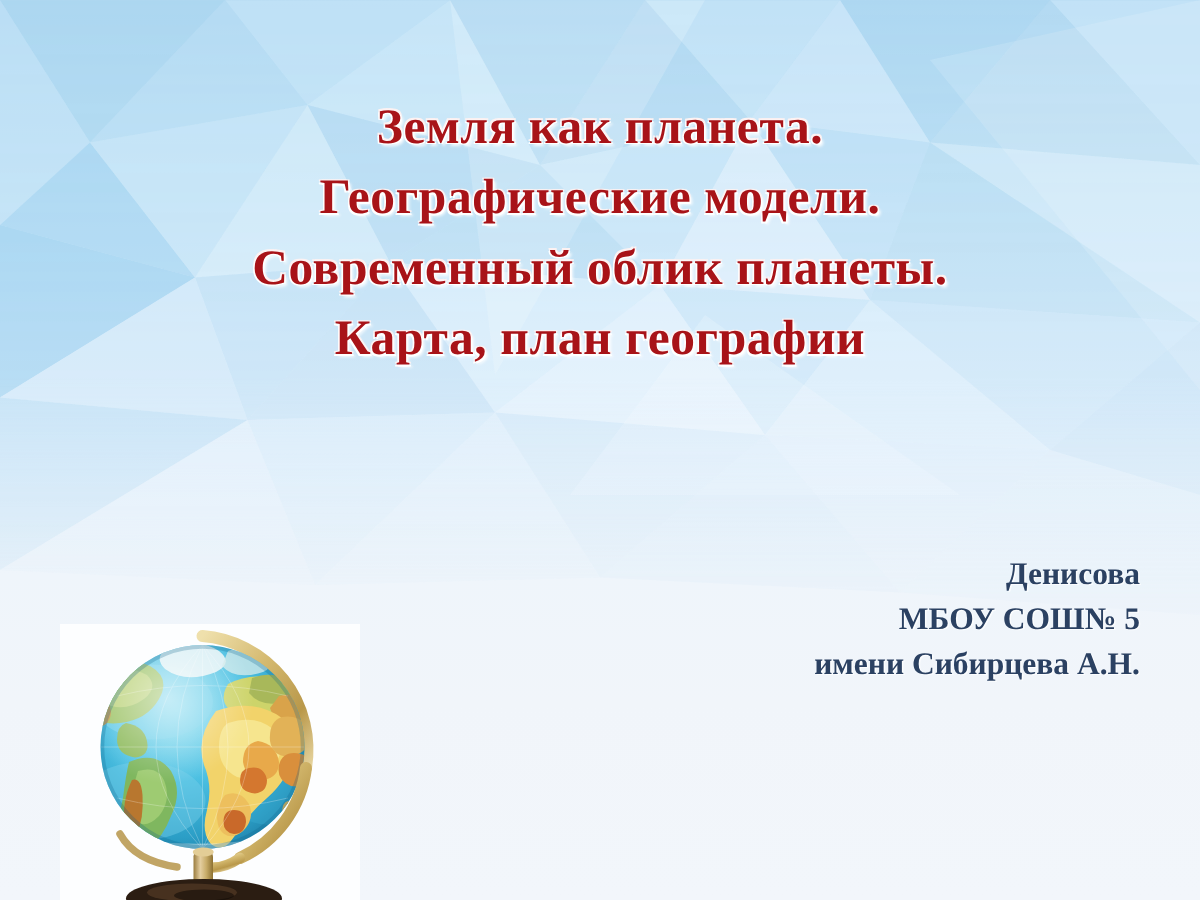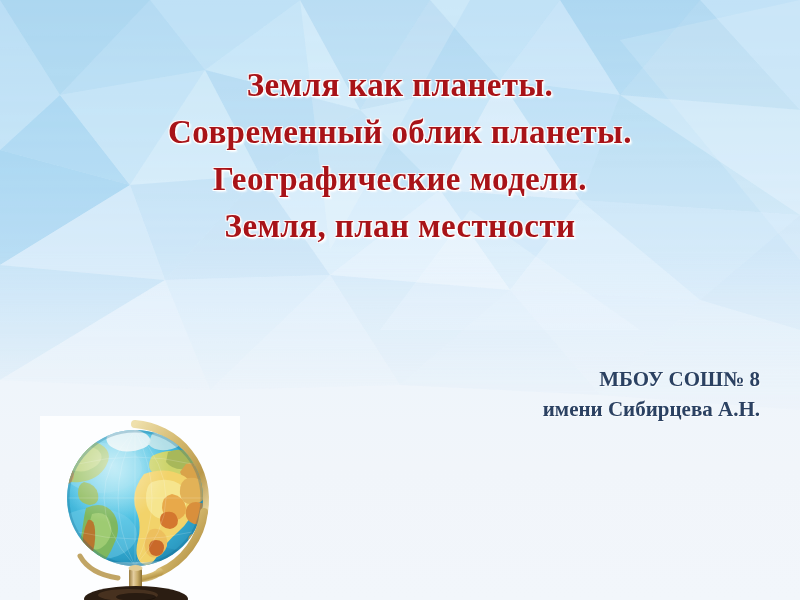--- a/index.html
+++ b/index.html
@@ -158,28 +158,29 @@
       <polygon points="400,385 510,290 600,395" fill="#b9ddf4" opacity="0.30"></polygon>
       <polygon points="600,395 700,300 800,330 800,410" fill="#cee8f9" opacity="0.35"></polygon>
 
       <polygon points="300,0 470,0 330,250" fill="#ffffff" opacity="0.18"></polygon>
       <polygon points="620,40 800,0 800,260" fill="#ffffff" opacity="0.14"></polygon>
       <polygon points="470,210 640,330 380,330" fill="#ffffff" opacity="0.20"></polygon>
     </g>
   </svg>
 
   <div class="title-block">
-    <span class="title-line l1">Земля как планеты.</span>
+    <span class="title-line l1">Земля как планета.</span>
+    <span class="title-line l3">Географические модели.</span>
     <span class="title-line l2">Современный облик планеты.</span>
-    <span class="title-line l3">Географические модели.</span>
-    <span class="title-line l4">Земля, план местности</span>
+    <span class="title-line l4">Карта, план географии</span>
   </div>
 
   <div class="author-block">
-    <span class="author-line tight">МБОУ СОШ№ 8</span>
+    <span class="author-line">Денисова</span>
+    <span class="author-line tight">МБОУ СОШ№ 5</span>
     <span class="author-line">имени Сибирцева А.Н.</span>
   </div>
 
   <figure class="globe-figure">
     <svg class="globe-svg" width="200" height="200" viewBox="0 0 200 200" aria-hidden="true">
       <defs>
         <radialGradient id="oceanG" cx="38%" cy="32%" r="78%">
           <stop offset="0%" stop-color="#8fe0f2"></stop>
           <stop offset="45%" stop-color="#4cc0e2"></stop>
           <stop offset="80%" stop-color="#2b9ec6"></stop>

